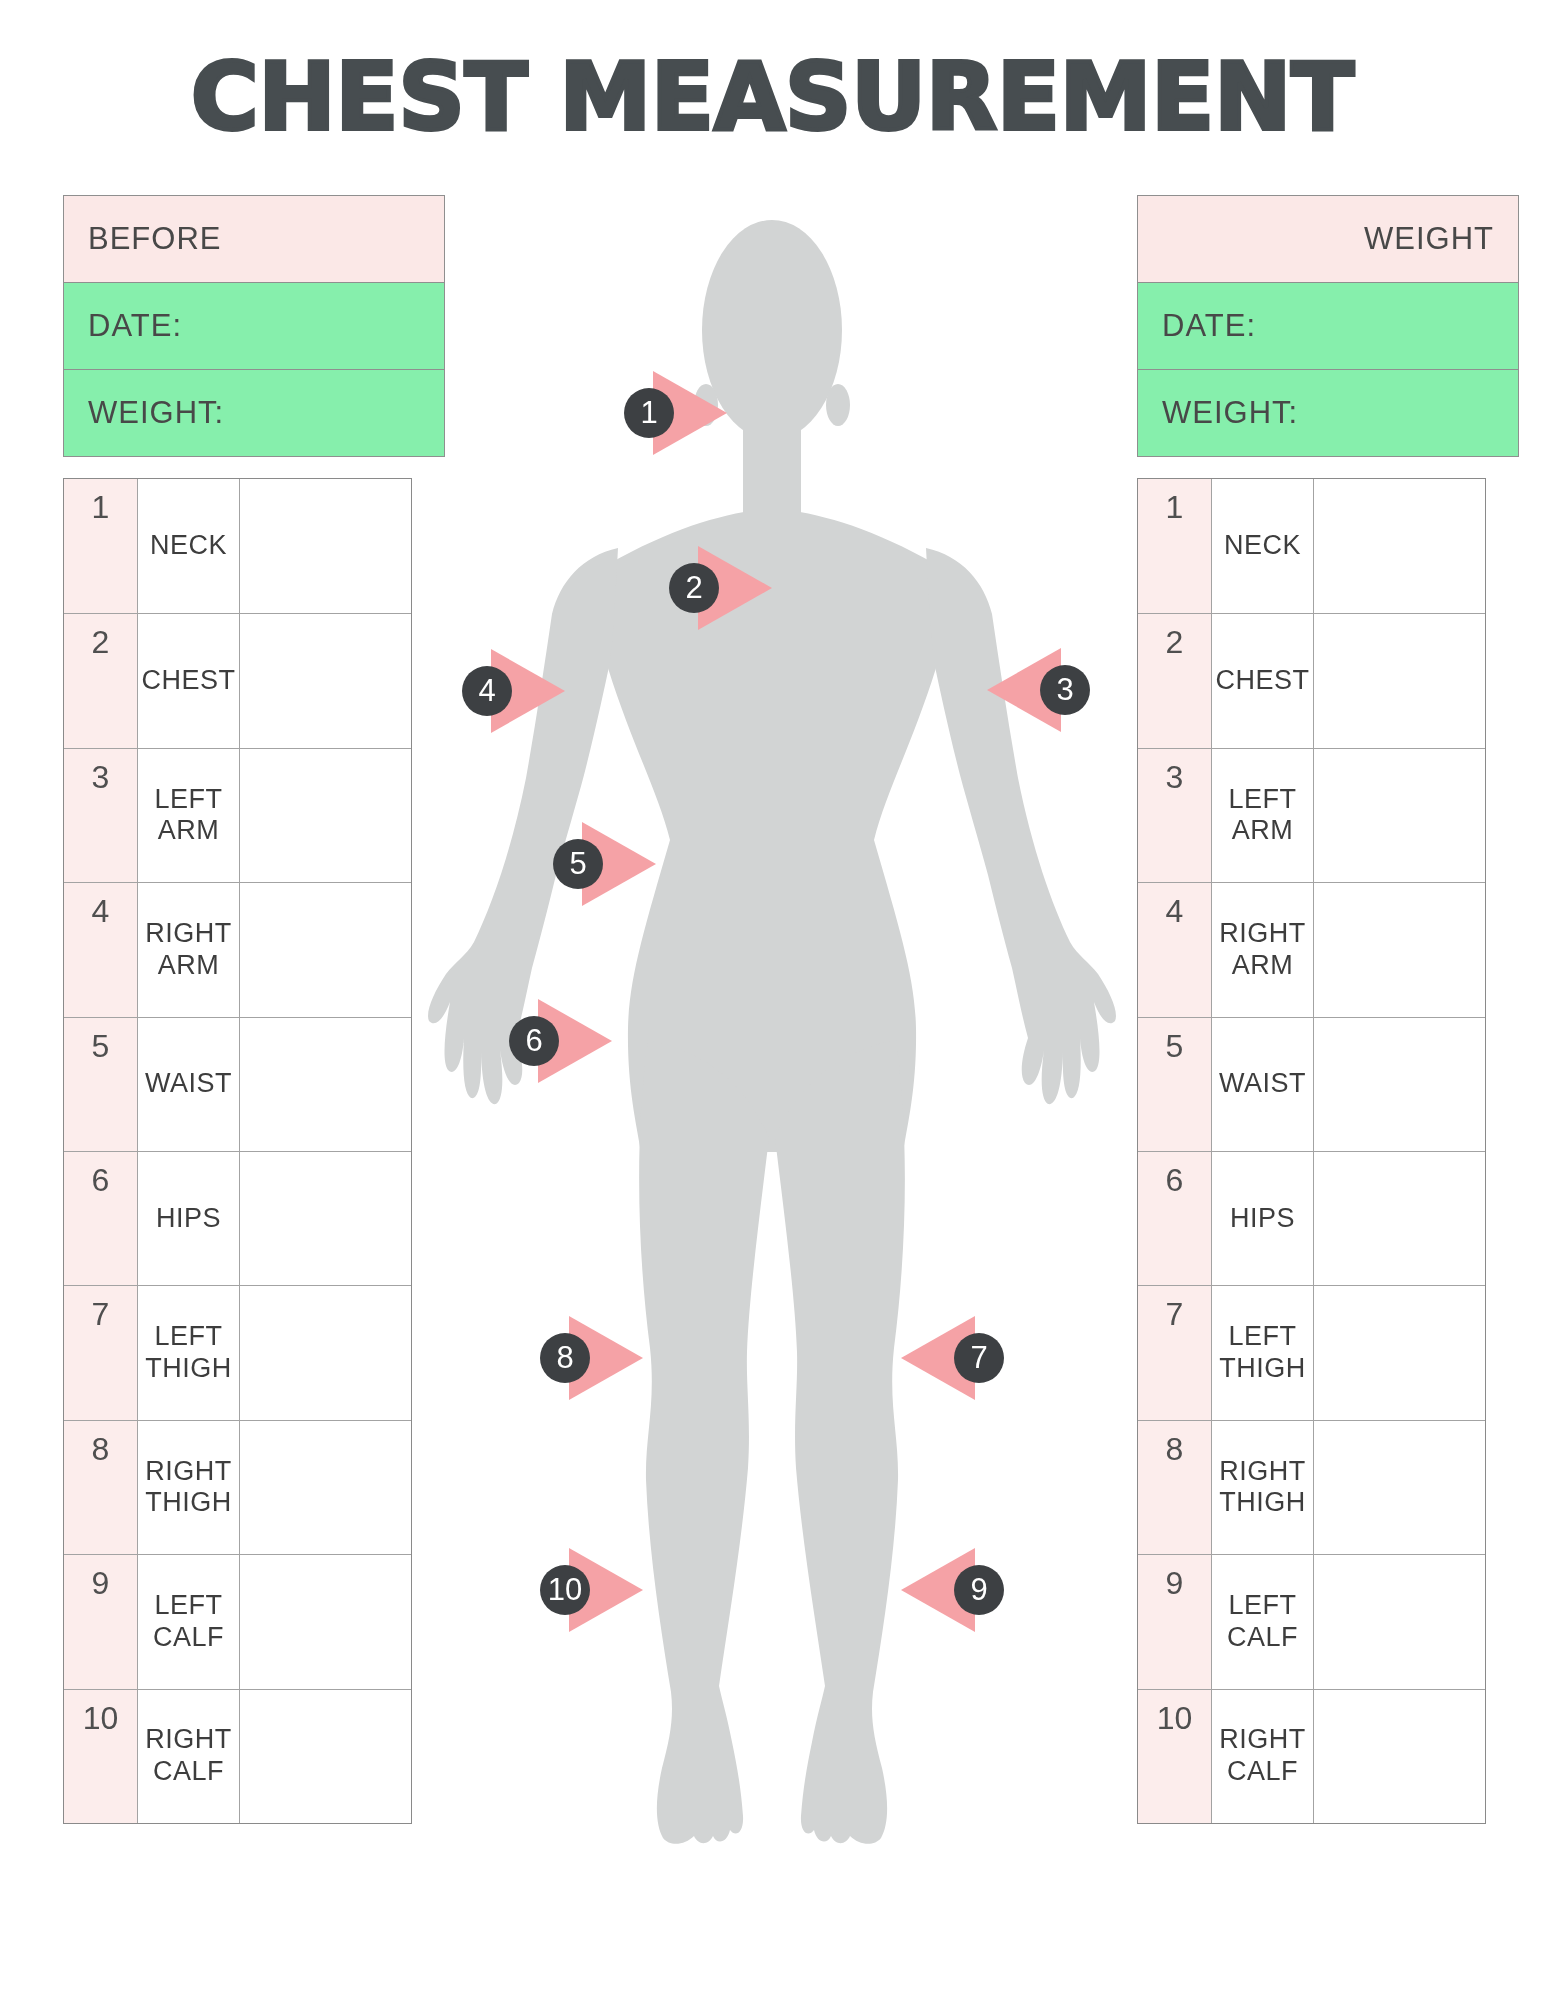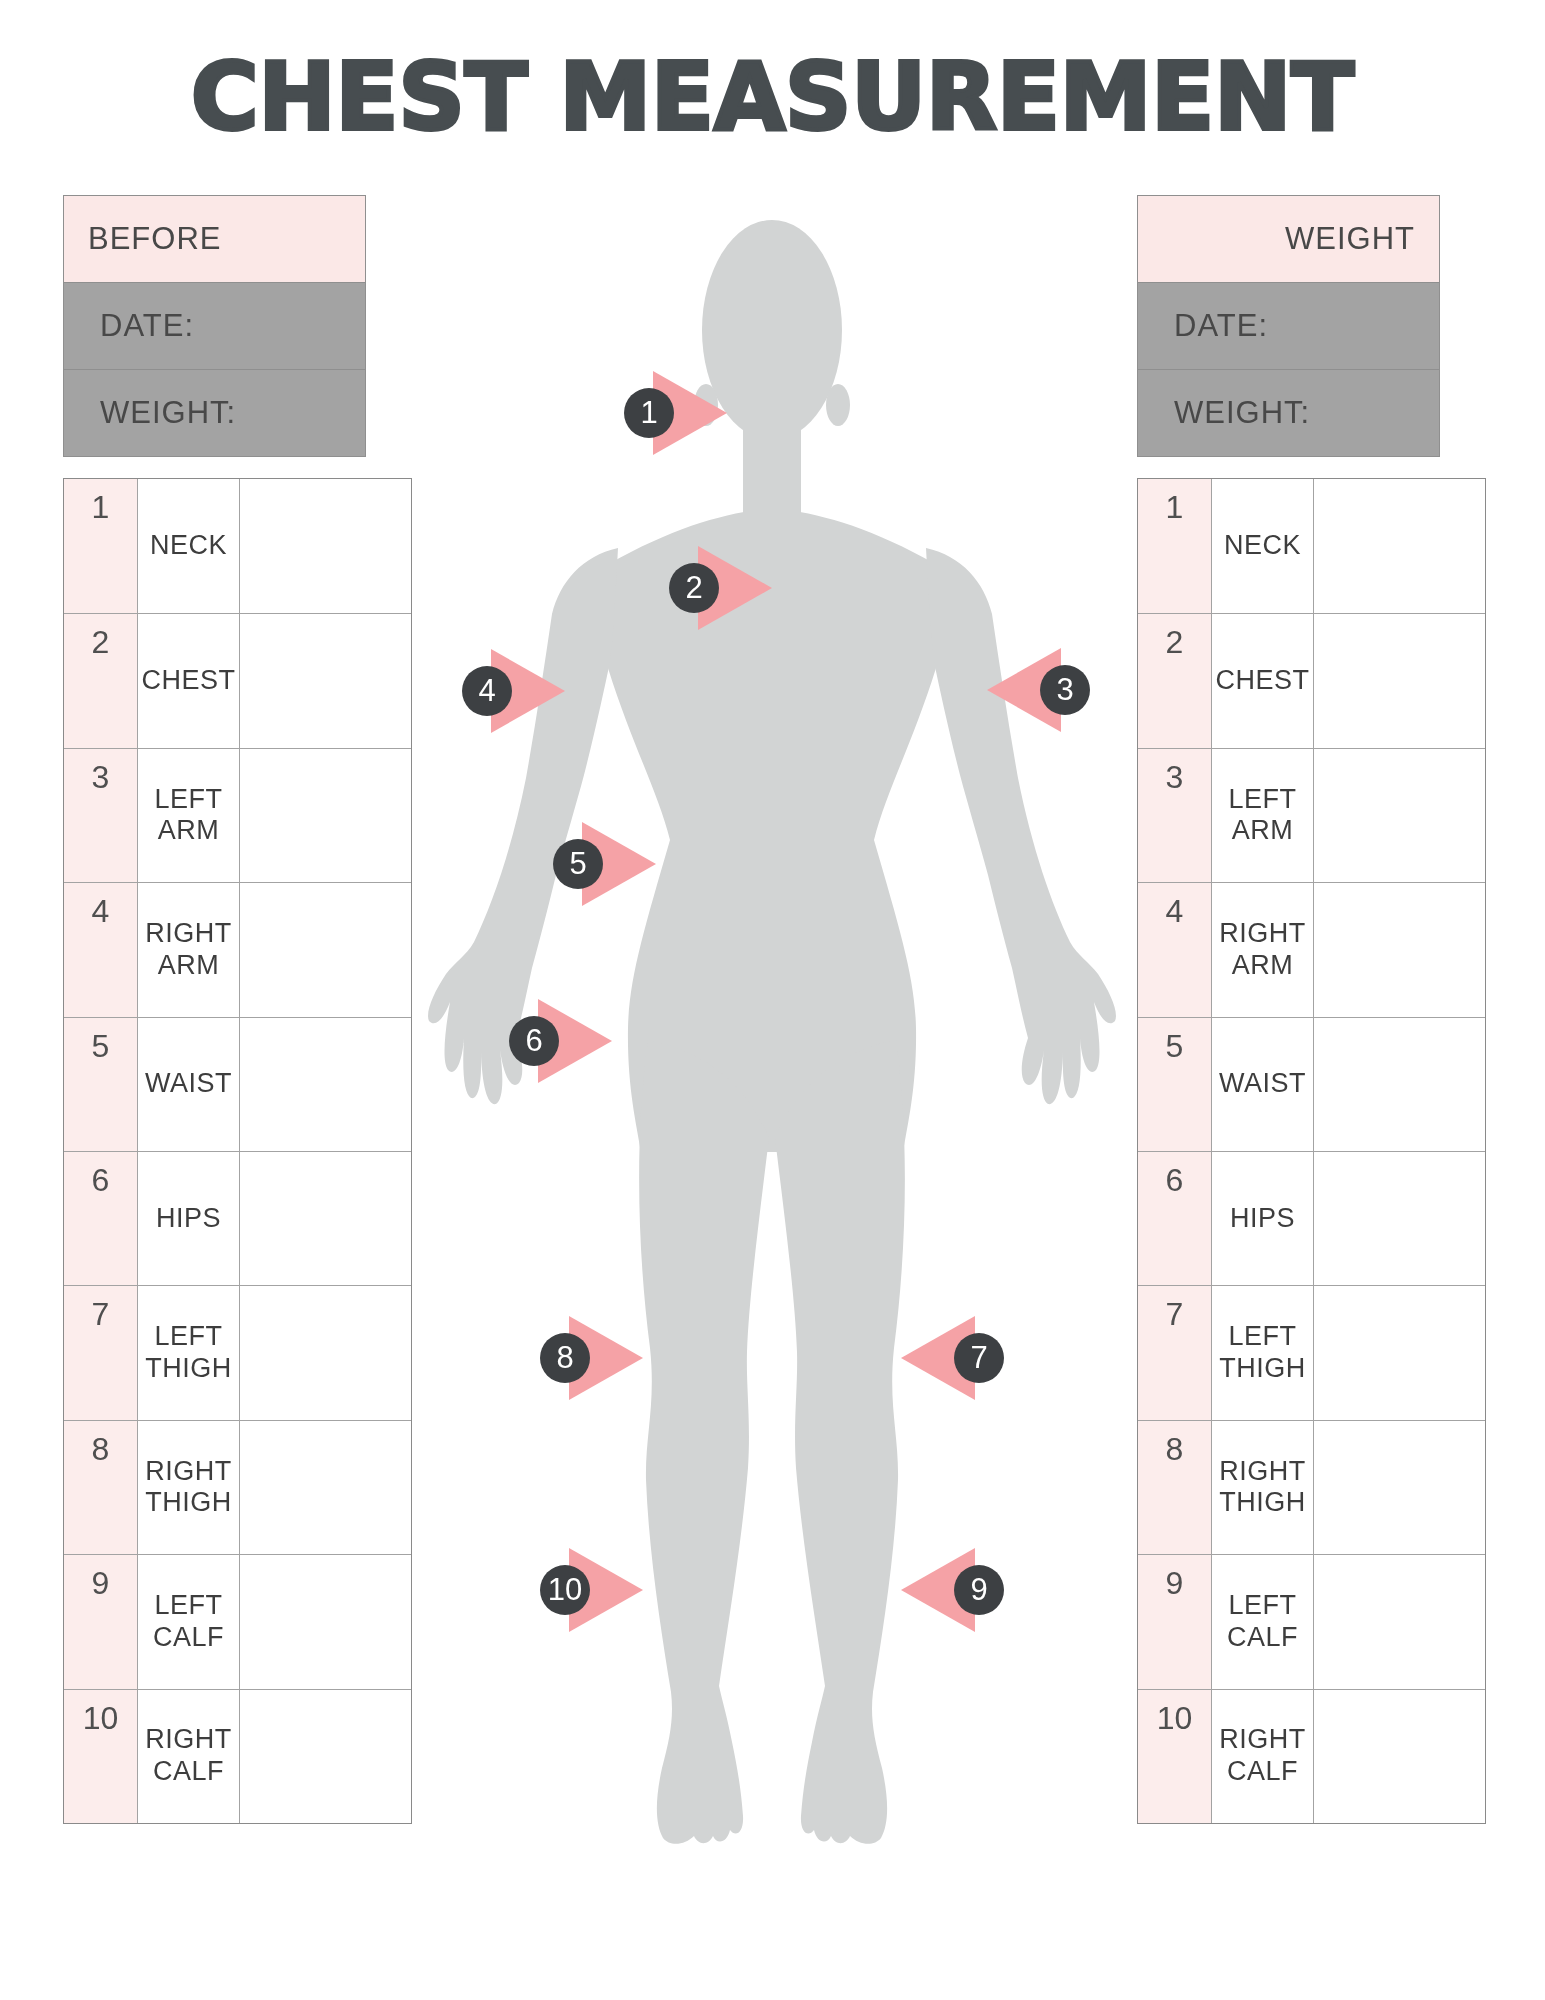--- a/index.html
+++ b/index.html
@@ -38,34 +38,34 @@
   .marker.left  .tri { right:4px; border-right:74px solid #f5a2a6; }
   .marker .dot {
     position:absolute; left:-25px; top:-25px;
     width:50px; height:50px; border-radius:50%;
     background:#3d4043; color:#ffffff;
     display:flex; align-items:center; justify-content:center;
     font-size:31px;
   }
 
   
-  .panel { position:absolute; top:195px; width:303px; z-index:2; }
+  .panel { position:absolute; top:195px; width:382px; z-index:2; }
   .panel-header {
     height:88px; background:#fbe8e7;
     border:1px solid #8f8f8f;
     display:flex; align-items:center;
     padding:0 24px;
     font-size:31px; letter-spacing:1px; color:#484848;
   }
   .panel.after-panel .panel-header { justify-content:flex-end; }
   .panel-row {
-    height:87px; background:#a3a3a3;
+    height:87px; background:#86efac;
     border:1px solid #8f8f8f; border-top:none;
     display:flex; align-items:center;
-    padding:0 36px;
+    padding:0 24px;
     font-size:31px; letter-spacing:1px; color:#484848;
   }
 
   
   .mtable {
     position:absolute; top:478px; width:349px; z-index:2;
     border:1px solid #8a8a8a; background:#ffffff;
   }
   .trow { display:flex; height:134.4px; border-top:1px solid #a3a3a3; }
   .trow:first-child { border-top:none; }

